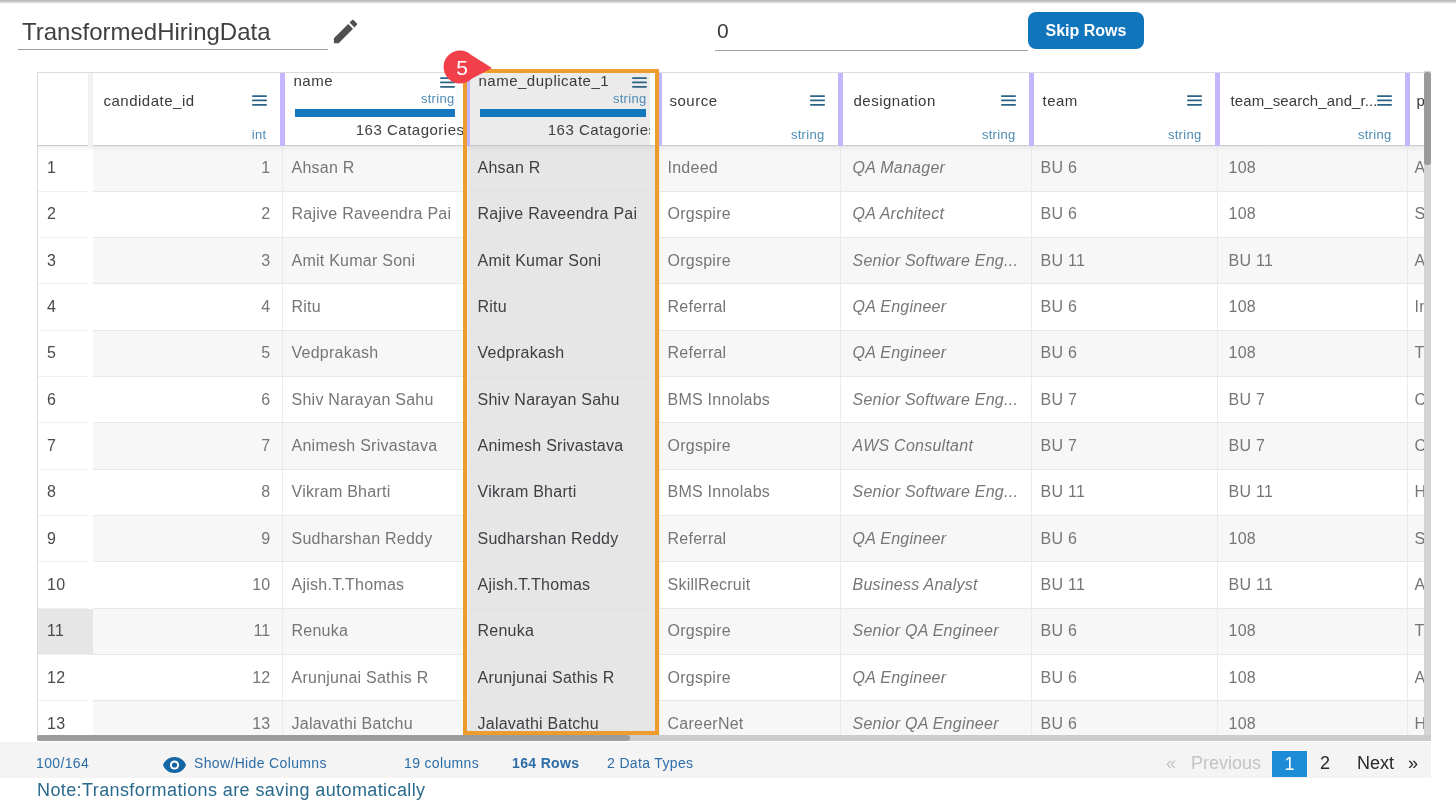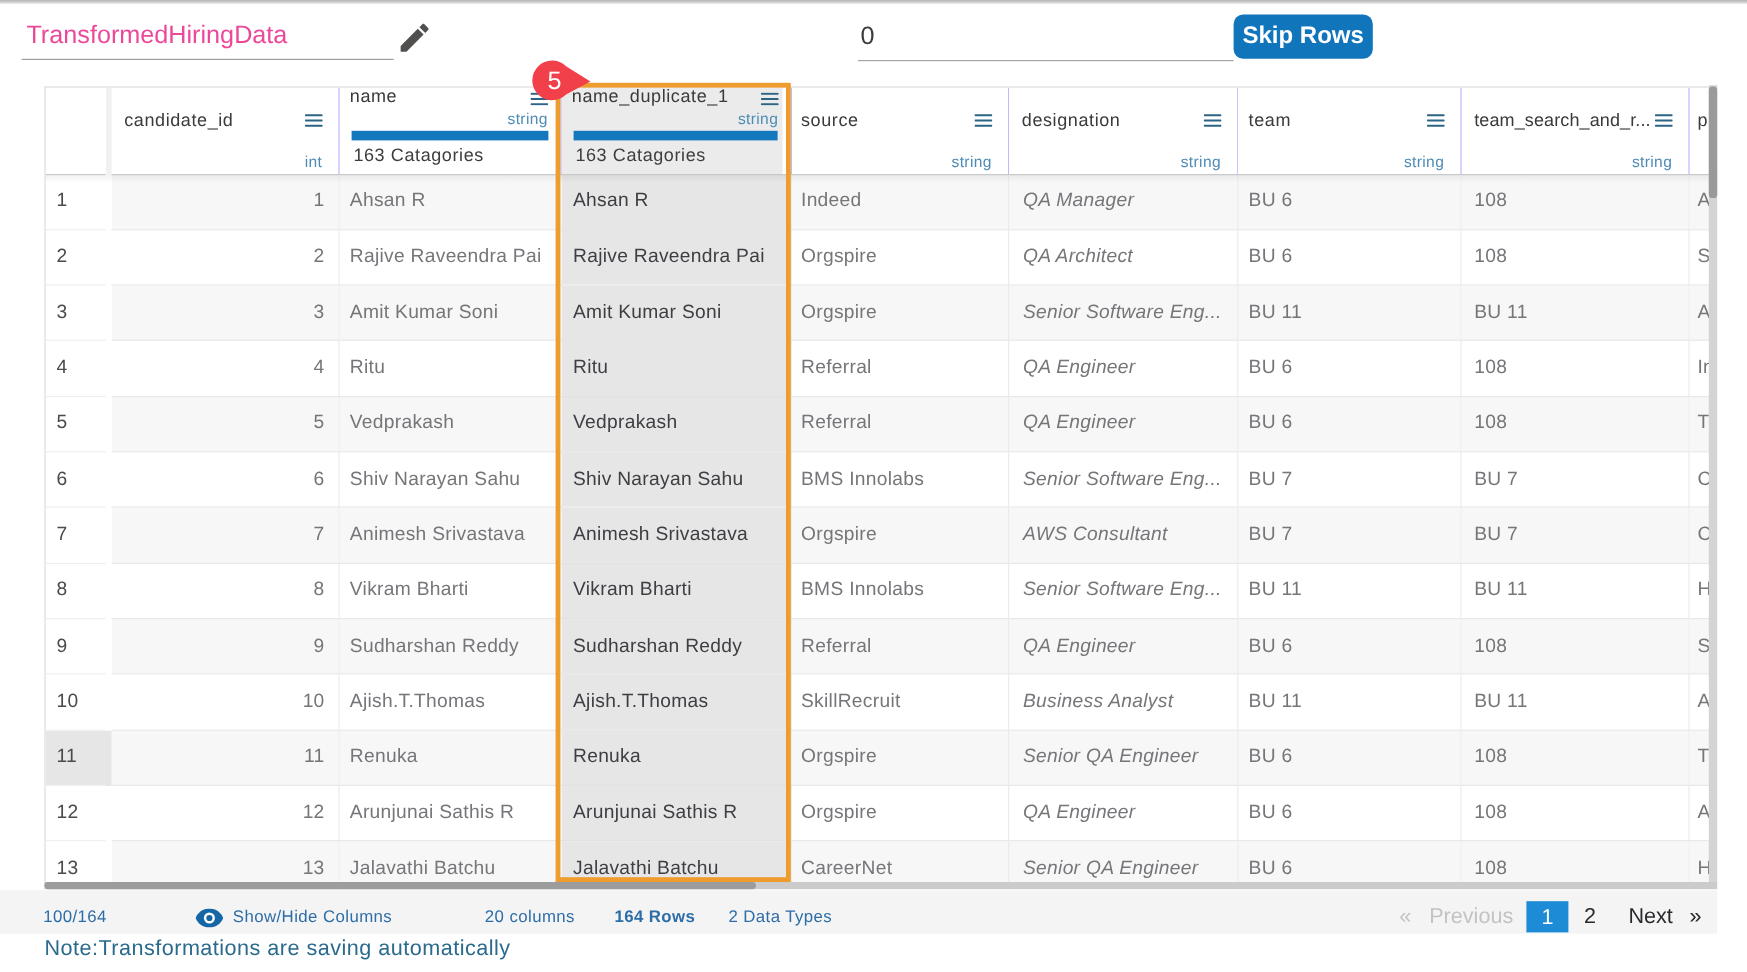--- a/index.html
+++ b/index.html
@@ -1,35 +1,35 @@
 <!DOCTYPE html>
 <html><head>
 <meta charset="utf-8">
 <style>
 * { margin:0; padding:0; box-sizing:border-box; }
 html,body { width:1456px; height:810px; overflow:hidden; background:#fff;
   font-family:"Liberation Sans", sans-serif; }
 .abs { position:absolute; }
 #topshadow { left:0; top:0; width:1456px; height:4px;
   background:linear-gradient(#b5b5b5 0px, #c8c8c8 1.5px, #efefef 3.2px, #ffffff 4px); }
-#title { left:22px; top:18px; font-size:21px; color:#ec4899; }
+#title { left:22px; top:18px; font-size:24px; color:#404040; }
 #titleline { left:18px; top:49px; width:310px; height:1px; background:#9e9e9e; }
 #pencil { left:330px; top:16px; }
 #zero { left:717px; top:19px; font-size:21px; color:#3c3c3c; }
 #zeroline { left:715px; top:50px; width:313px; height:1px; background:#a6a6a6; }
 #skipbtn { left:1028px; top:12px; width:116px; height:37px; background:#1175bc;
-  border-radius:8px; color:#fff; font-size:20px; font-weight:700;
+  border-radius:8px; color:#fff; font-size:16px; font-weight:700;
   text-align:center; line-height:37px; }
 
 
 #tablewrap { left:37px; top:72px; width:1394px; height:663px; overflow:hidden;
   border-top:1px solid #dcdcdc; border-left:1px solid #dcdcdc; }
 table { border-collapse:collapse; table-layout:fixed; width:1569px; }
 td, th { overflow:hidden; white-space:nowrap; font-weight:normal; }
-th { height:72px; position:relative; border-right:1px solid #c4b5fd;
+th { height:72px; position:relative; border-right:5px solid #c4b5fd;
   border-bottom:1px solid #c9c9c9; background:#fff; }
 td { height:46.33px; border-right:1px solid #ebebeb; border-bottom:1px solid #e8e8e8;
   font-size:16px; color:#76767a; letter-spacing:0.25px; padding:0 0 0 12px; }
 tr.odd td { background:#f7f7f7; }
 tr.odd td.num, tr.even td.num { background:#fff; }
 tr.r11 td.num { background:#e6e6e6 !important; border-right-color:#e6e6e6; }
 td.num { color:#4a4a4f; padding-left:9px; font-size:16px; border-right:5px solid #fff; border-bottom-color:#efefef; }
 td.cid { text-align:right; padding:0 11px 0 0; }
 td.dup { color:#3e3e43; background:#e6e6e6 !important; padding-left:10px; border-bottom-color:#e2e2e2; }
 tr.odd td.dup { background:#e6e6e6 !important; }
@@ -40,21 +40,21 @@
 td.cts { padding-left:11px; }
 td.cp { padding-left:7px; }
 th.dup { background:#ebebeb; }
 .hlabel { position:absolute; left:11px; top:19px; font-size:15px; color:#3a3a3a; letter-spacing:0.5px; }
 .htype { position:absolute; right:13px; top:54px; font-size:13px; color:#4e8cb5; letter-spacing:0.3px; }
 .hmenu { position:absolute; right:13px; top:21.5px; }
 .s .hlabel { left:9px; top:-1px; }
 .s .hmenu { right:10px; top:3.5px; }
 .s .htype { right:10px; top:18px; }
 .hbar { position:absolute; left:10px; right:10px; top:36px; height:8px; background:#1478be; }
-.hcat { position:absolute; left:0; right:0; top:47.5px; text-align:left;
+.hcat { position:absolute; left:0; right:0; top:47.5px; text-align:right;
   font-size:15px; color:#3d3d3d; letter-spacing:0.5px;padding-left:12px; }
 
 
 #selbox { left:463px; top:69px; width:196px; height:666px;
   border:4.5px solid #ee9c2d; z-index:11; }
 #badge { left:438px; top:45px; z-index:12; }
 
 
 #vtrack { left:1424px; top:71px; width:7px; height:664px; background:#d4d4d4; z-index:8; }
 #vthumb { left:1424px; top:72px; width:7px; height:93px; background:#9a9a9a;
@@ -357,21 +357,21 @@
 <div id="hthumb" class="abs"></div>
 
 <div id="footer" class="abs">
   <div id="f1" class="fblue">100/164</div>
   <svg id="eye" width="23" height="16" viewBox="0 0 23 16">
     <path fill="#1566a5" d="M11.5 0 C6 0 1.7 3.4 0 8 C1.7 12.6 6 16 11.5 16 C17 16 21.3 12.6 23 8 C21.3 3.4 17 0 11.5 0 Z"></path>
     <circle cx="11.5" cy="8" r="4.6" fill="#fff"></circle>
     <circle cx="11.5" cy="8" r="2.6" fill="#1566a5"></circle>
   </svg>
   <div id="f2" class="fblue">Show/Hide Columns</div>
-  <div id="f3" class="fblue">20 columns</div>
+  <div id="f3" class="fblue">19 columns</div>
   <div id="f4" class="fblue">164 Rows</div>
   <div id="f5" class="fblue">2 Data Types</div>
   <div id="pg1" class="pgrey">«</div>
   <div id="pg2" class="pgrey">Previous</div>
   <div id="pgbox">1</div>
   <div id="pg3" class="pdark">2</div>
   <div id="pg4" class="pdark">Next</div>
   <div id="pg5" class="pdark">»</div>
 </div>
 <div id="note" class="abs">Note:Transformations are saving automatically</div>

